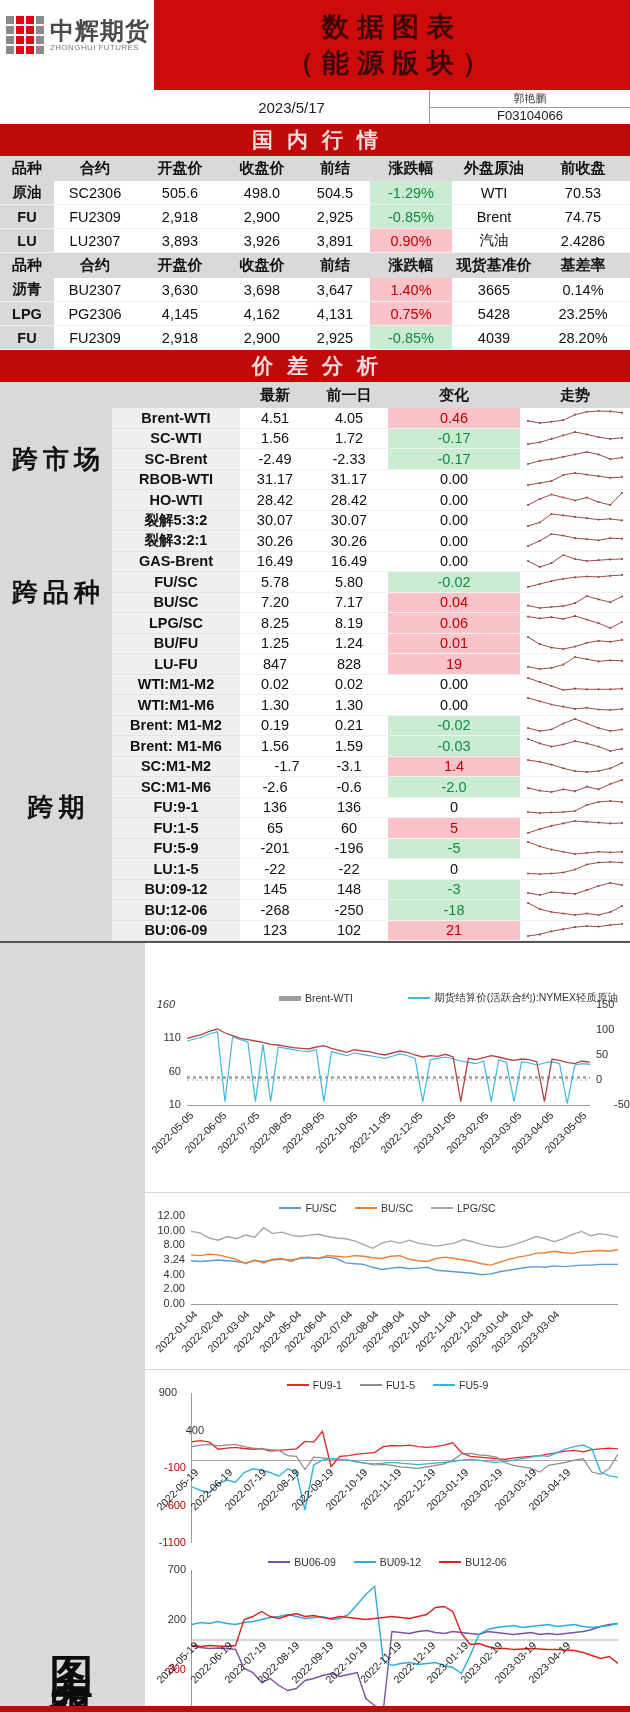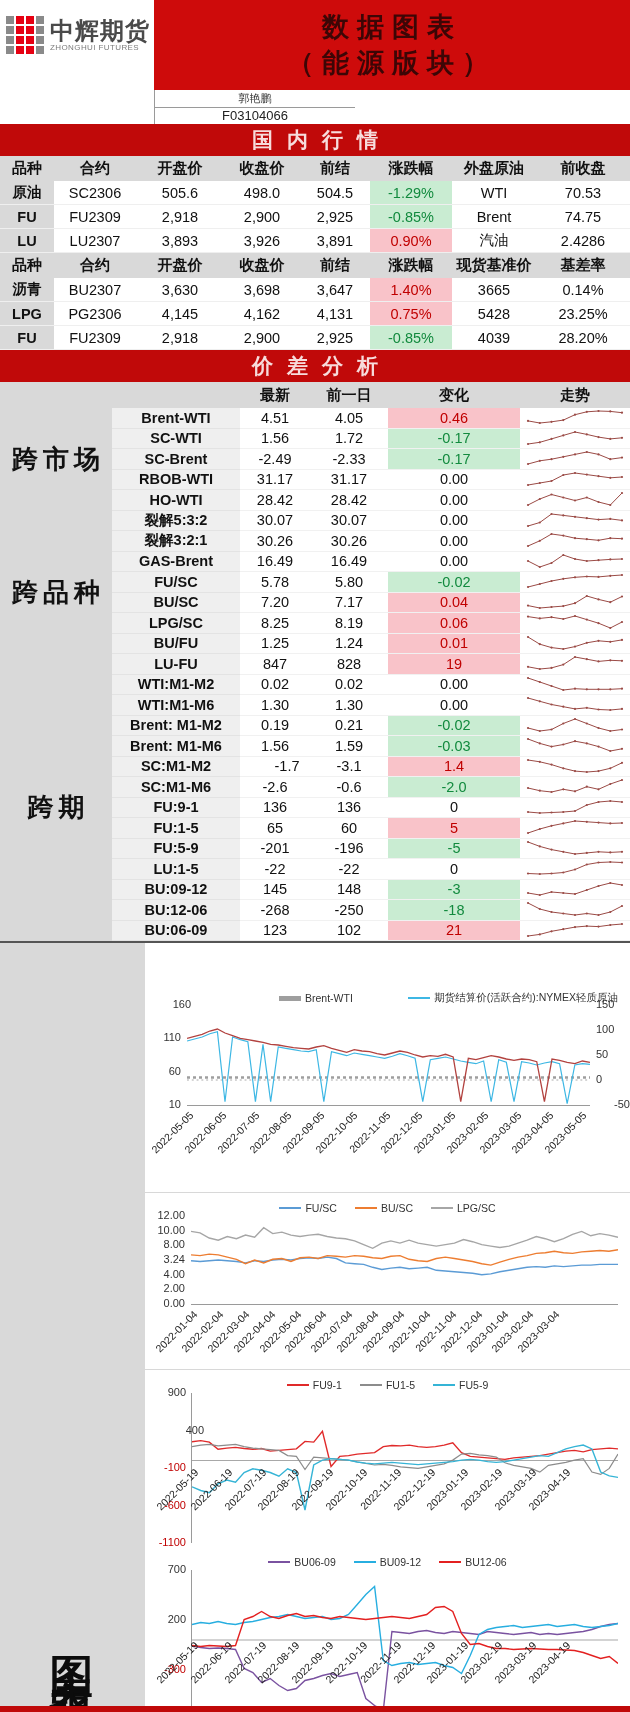--- a/index.html
+++ b/index.html
@@ -87,20 +87,21 @@
       <div>
         <div class="logo-cn">中辉期货</div>
         <div class="logo-en">ZHONGHUI FUTURES</div>
       </div>
     </div>
     <div class="banner">
       <div>数据图表</div>
       <div>（能源版块）</div>
     </div>
     <div class="subrow">
+      <div class="date-cell">2023/5/17</div>
       <div class="author-box">
         <div class="an">郭艳鹏</div>
         <div class="ai">F03104066</div>
       </div>
     </div>
   </div>
 
   <div class="secbar">国内行情</div>
   <div class="t1" id="table1">
       <div class="c hdr">品种</div>
@@ -662,21 +663,21 @@
             <span class="lg">
               <span class="sw" style="background: rgb(158, 158, 158); height: 5px;"></span>
               <span>Brent-WTI</span>
             </span>
             <span class="lg">
               <span class="sw" style="background: rgb(61, 183, 228); height: 2px;"></span>
               <span>期货结算价(活跃合约):NYMEX轻质原油</span>
             </span>
           </div>
           <div class="plotwrap" style="margin-left: 42px; margin-right: 40px; height: 100px; border-bottom: 1px solid rgb(154, 154, 154);">
-            <span class="ytick" style="top: -7px; left: -42px; width: 46px;">160</span>
+            <span class="ytick" style="top: -7px; left: -42px; width: 30px; font-style: italic;">160</span>
             <span class="ytick" style="top: 26.3333px; left: -42px; width: 36px;">110</span>
             <span class="ytick" style="top: 59.6667px; left: -42px; width: 36px;">60</span>
             <span class="ytick" style="top: 93px; left: -42px; width: 36px;">10</span>
             <span class="ytick" style="text-align: left; top: -7px; right: -40px; width: 34px;">150</span>
             <span class="ytick" style="text-align: left; top: 18px; right: -40px; width: 34px;">100</span>
             <span class="ytick" style="text-align: left; top: 43px; right: -40px; width: 34px;">50</span>
             <span class="ytick" style="text-align: left; top: 68px; right: -40px; width: 34px;">0</span>
             <span class="ytick" style="text-align: right; top: 93px; right: -40px; width: 34px;">-50</span>
             <svg viewBox="0 0 420 100" preserveAspectRatio="none" style="display: block; width: 100%; height: 100%;">
               <line x1="0" y1="75.0" x2="420" y2="75.0" stroke="#a8a8a8" stroke-width="1" stroke-dasharray="2 3"></line>
@@ -757,21 +758,21 @@
             <span class="lg">
               <span class="sw" style="background: rgb(140, 140, 140); height: 2px;"></span>
               <span>FU1-5</span>
             </span>
             <span class="lg">
               <span class="sw" style="background: rgb(53, 180, 214); height: 2px;"></span>
               <span>FU5-9</span>
             </span>
           </div>
           <div class="plotwrap" style="margin-left: 46px; margin-right: 12px; height: 150px; border-left: 1px solid rgb(154, 154, 154);">
-            <span class="ytick" style="top: -7px; left: -46px; width: 40px;">900</span>
+            <span class="ytick" style="top: -7px; left: -46px; width: 31px;">900</span>
             <span class="ytick" style="top: 30.5px; left: -46px; width: 58px;">400</span>
             <span class="ytick neg" style="top: 68px; left: -46px; width: 40px;">-100</span>
             <span class="ytick neg" style="top: 105.5px; left: -46px; width: 40px;">-600</span>
             <span class="ytick neg" style="top: 143px; left: -46px; width: 40px;">-1100</span>
             <svg viewBox="0 0 420 150" preserveAspectRatio="none" style="display: block; width: 100%; height: 100%;">
               <line x1="0" y1="67.5" x2="420" y2="67.5" stroke="#a8a8a8" stroke-width="1"></line>
               <polyline points="0.0,48.7 8.6,47.6 17.1,49.1 25.7,56.3 34.3,55.1 42.9,54.4 51.4,55.5 60.0,56.3 68.6,55.5 77.1,58.1 85.7,57.4 94.3,56.6 102.9,55.9 111.4,48.4 120.0,49.1 128.6,38.3 137.1,73.5 145.7,63.4 154.3,62.6 162.9,61.1 171.4,60.4 180.0,59.6 188.6,53.6 197.1,52.5 205.7,52.9 214.3,52.1 222.9,53.6 231.4,54.4 240.0,53.6 248.6,52.1 257.1,49.9 265.7,59.6 274.3,63.4 282.9,64.1 291.4,64.9 300.0,65.6 308.6,66.4 317.1,64.9 325.7,64.1 334.3,63.4 342.9,62.6 351.4,61.1 360.0,59.6 368.6,58.1 377.1,57.4 385.7,58.9 394.3,56.6 402.9,55.9 411.4,55.1 420.0,55.9" fill="none" stroke="#e02a2a" stroke-width="1.4" vector-effect="non-scaling-stroke"></polyline>
               <polyline points="0.0,53.6 8.6,52.1 17.1,51.4 25.7,52.9 34.3,52.1 42.9,51.4 51.4,53.6 60.0,55.1 68.6,55.9 77.1,56.6 85.7,57.4 94.3,62.6 102.9,63.4 111.4,76.5 120.0,64.1 128.6,64.9 137.1,65.6 145.7,66.4 154.3,67.1 162.9,69.0 171.4,70.5 180.0,72.0 188.6,71.3 197.1,72.4 205.7,73.9 214.3,74.6 222.9,75.4 231.4,73.9 240.0,72.4 248.6,70.9 257.1,67.1 265.7,61.1 274.3,60.4 282.9,61.9 291.4,62.6 300.0,64.1 308.6,69.8 317.1,72.4 325.7,73.9 334.3,75.4 342.9,79.1 351.4,72.4 360.0,70.9 368.6,69.4 377.1,67.1 385.7,65.6 394.3,79.1 402.9,81.4 411.4,75.4 420.0,61.1" fill="none" stroke="#8c8c8c" stroke-width="1.2" vector-effect="non-scaling-stroke"></polyline>
               <polyline points="0.0,93.8 8.6,97.5 17.1,99.8 25.7,90.8 34.3,87.0 42.9,89.3 51.4,79.5 60.0,75.8 68.6,77.3 77.1,79.5 85.7,83.2 94.3,75.8 102.9,79.5 111.4,117.0 120.0,72.0 128.6,67.1 137.1,65.6 145.7,66.4 154.3,67.1 162.9,69.0 171.4,70.1 180.0,70.9 188.6,70.1 197.1,69.4 205.7,70.1 214.3,70.9 222.9,71.6 231.4,70.9 240.0,70.1 248.6,69.4 257.1,68.6 265.7,67.1 274.3,66.4 282.9,67.1 291.4,68.6 300.0,69.4 308.6,68.6 317.1,67.1 325.7,65.6 334.3,64.1 342.9,62.6 351.4,63.4 360.0,59.6 368.6,55.9 377.1,53.6 385.7,52.1 394.3,55.9 402.9,79.1 411.4,82.9 420.0,84.4" fill="none" stroke="#35b4d6" stroke-width="1.4" vector-effect="non-scaling-stroke"></polyline>
             </svg>

